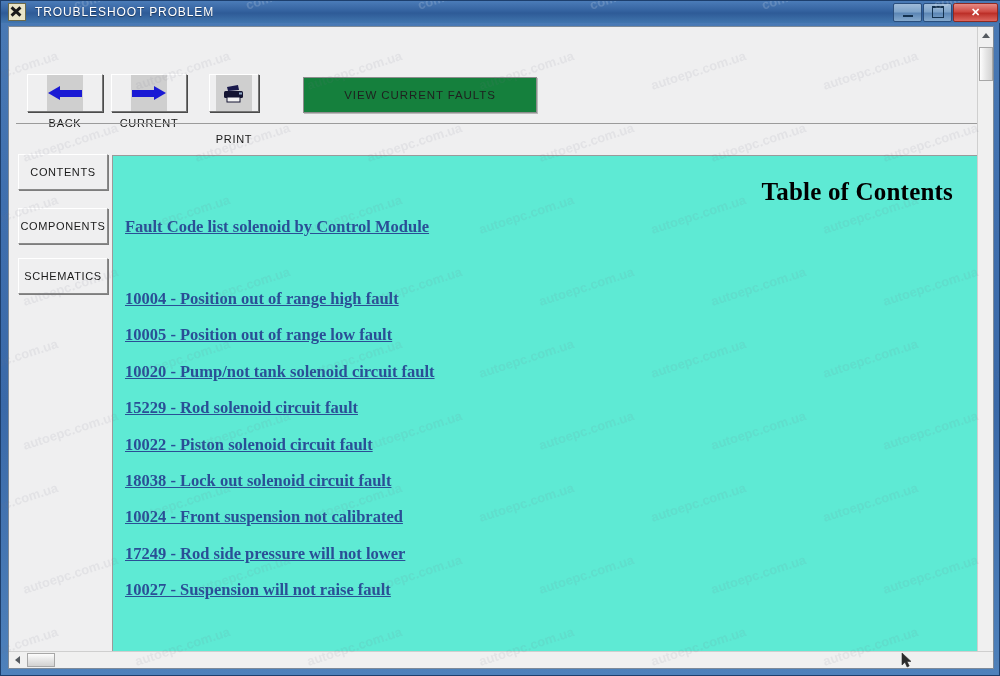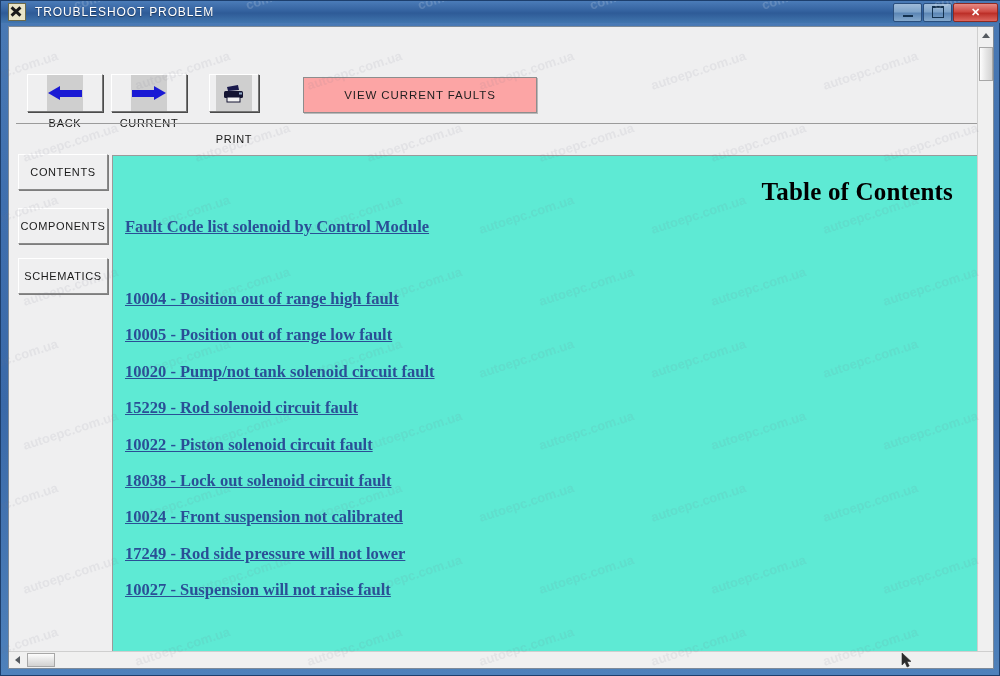--- a/index.html
+++ b/index.html
@@ -172,21 +172,21 @@
   #btn-forward { left: 102px; top: 47px; width: 76px; height: 38px; }
   #btn-print { left: 200px; top: 47px; width: 50px; height: 38px; }
   #lbl-back { left: 18px; top: 90px; width: 76px; }
   #lbl-forward { left: 102px; top: 90px; width: 76px; }
   #lbl-print { left: 198px; top: 106px; width: 54px; }
 
   #btn-faults {
     position: absolute;
     left: 294px; top: 50px;
     width: 234px; height: 36px;
-    background: #fca5a5;
+    background: #15803d;
     border: 1px solid #8d8d8d;
     box-shadow: 1px 1px 0 #b9b9b9;
     display: flex; align-items: center; justify-content: center;
     font-size: 11.5px; color: #1f1f1f; letter-spacing: 0.9px;
     box-sizing: border-box;
     font-family: "Liberation Sans", sans-serif;
   }
 
   
   .arrow-left, .arrow-right {

